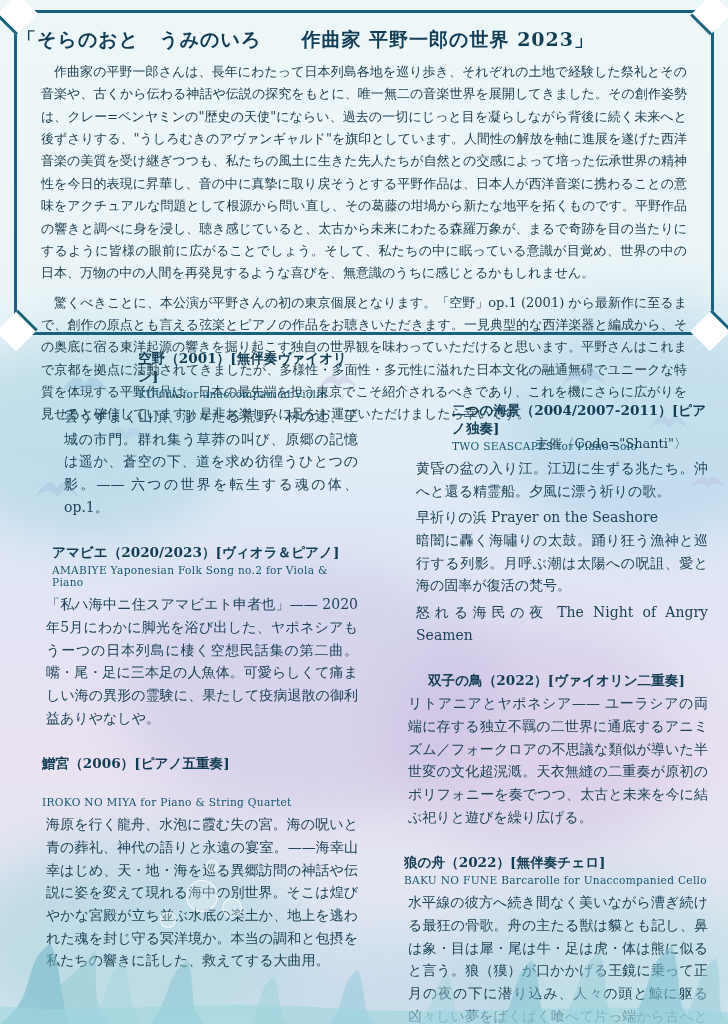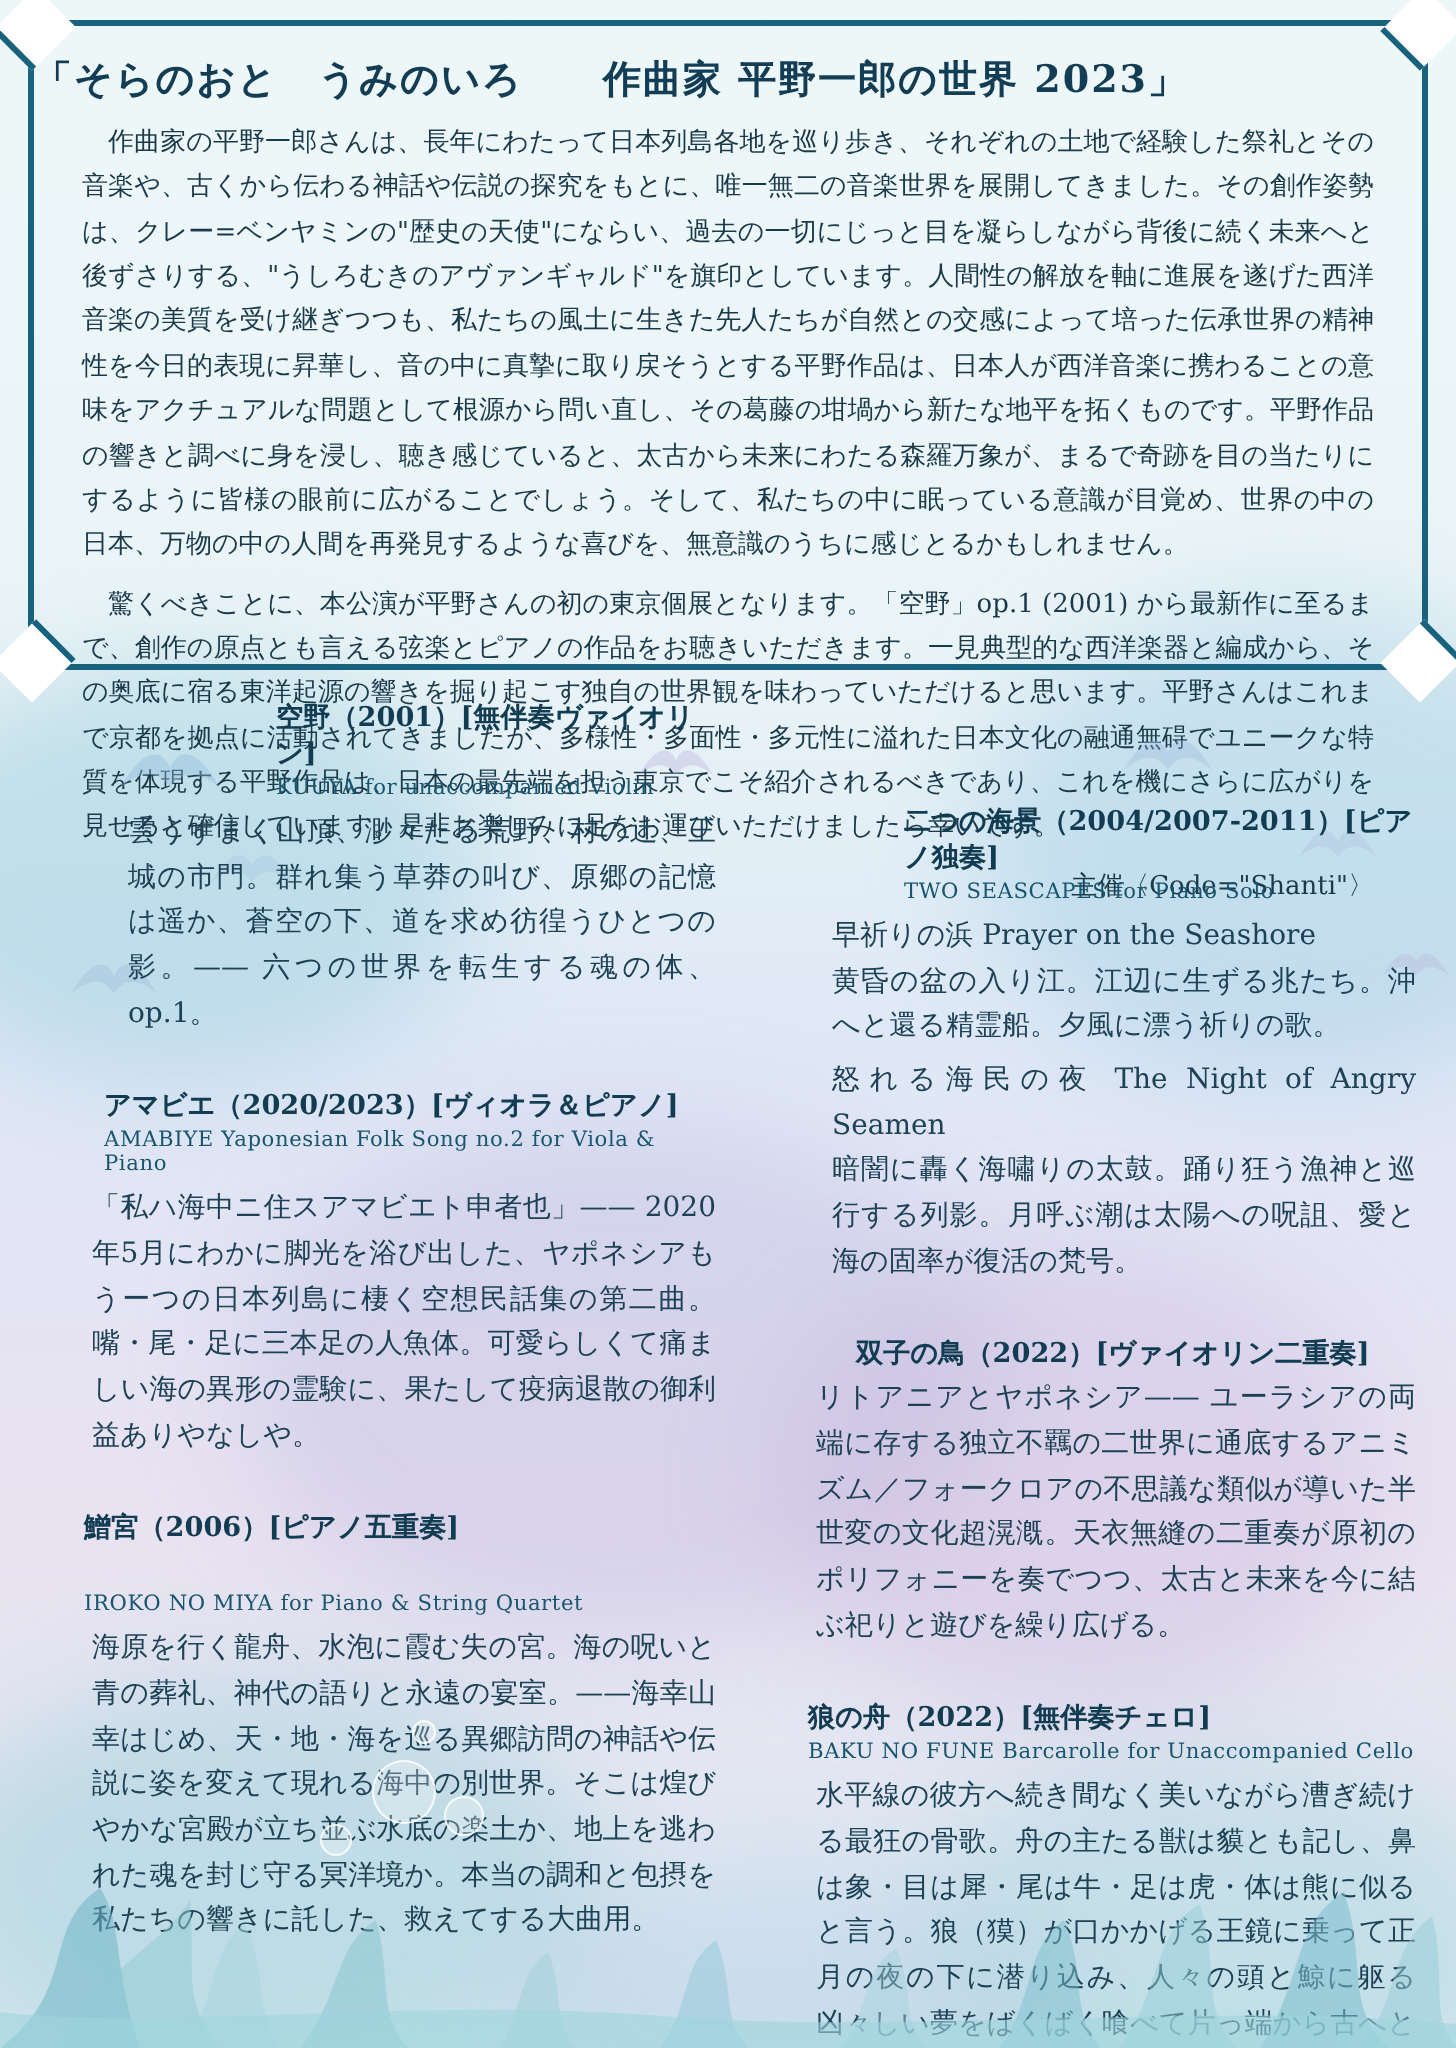--- a/index.html
+++ b/index.html
@@ -259,25 +259,25 @@
       </div>
 
     </div>
 
     <div class="col-right">
 
       <div class="work">
         <div class="work-title ofs-e">二つの海景（2004/2007-2011）[ピアノ独奏]</div>
         <div class="work-sub ofs-e">TWO SEASCAPES for Piano Solo</div>
 
+        <div class="work-body indent-1">黄昏の盆の入り江。江辺に生ずる兆たち。沖へと還る精霊船。夕風に漂う祈りの歌。</div>
         <div class="work-body indent-1" style="margin-top:4px;">早祈りの浜 Prayer on the Seashore</div>
-        <div class="work-body indent-1">黄昏の盆の入り江。江辺に生ずる兆たち。沖へと還る精霊船。夕風に漂う祈りの歌。</div>
-
+
+        <div class="work-body indent-1">暗闇に轟く海嘯りの太鼓。踊り狂う漁神と巡行する列影。月呼ぶ潮は太陽への呪詛、愛と海の固率が復活の梵号。</div>
         <div class="work-body indent-1" style="margin-top:4px;">怒れる海民の夜 The Night of Angry Seamen</div>
-        <div class="work-body indent-1">暗闇に轟く海嘯りの太鼓。踊り狂う漁神と巡行する列影。月呼ぶ潮は太陽への呪詛、愛と海の固率が復活の梵号。</div>
       </div>
 
       <div class="work">
         <div class="work-title ofs-f">双子の鳥（2022）[ヴァイオリン二重奏]</div>
         <div class="work-body indent-3">リトアニアとヤポネシア—— ユーラシアの両端に存する独立不羈の二世界に通底するアニミズム／フォークロアの不思議な類似が導いた半世変の文化超滉漑。天衣無縫の二重奏が原初のポリフォニーを奏でつつ、太古と未来を今に結ぶ祀りと遊びを繰り広げる。</div>
       </div>
 
       <div class="work">
         <div class="work-title ofs-g">狼の舟（2022）[無伴奏チェロ]</div>
         <div class="work-sub ofs-g">BAKU NO FUNE   Barcarolle for Unaccompanied Cello</div>

